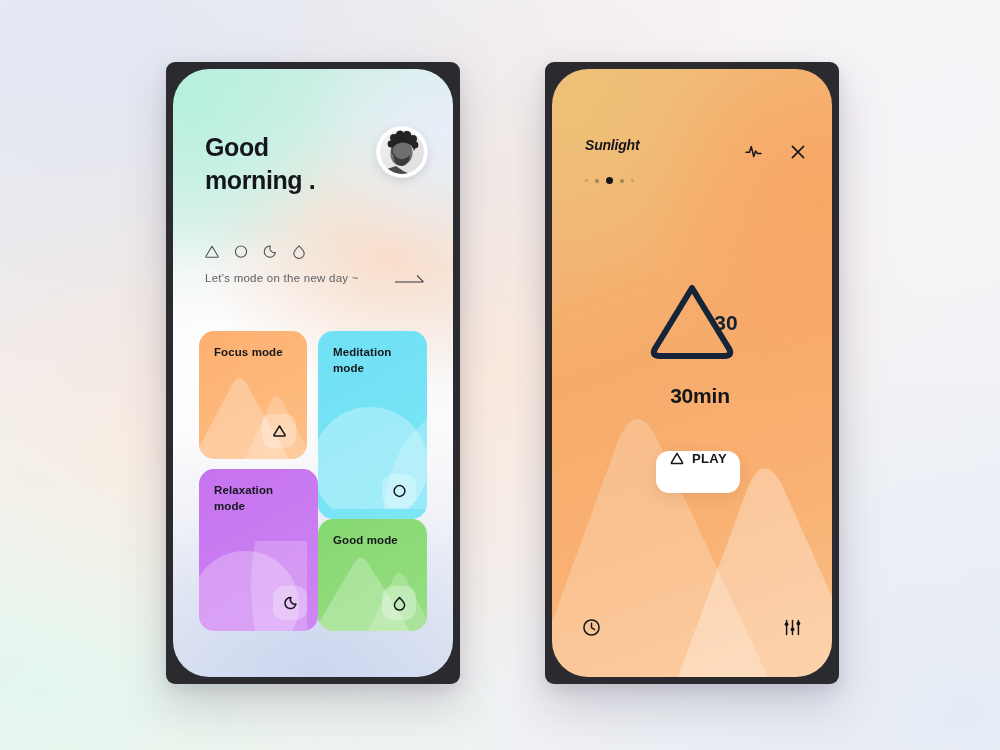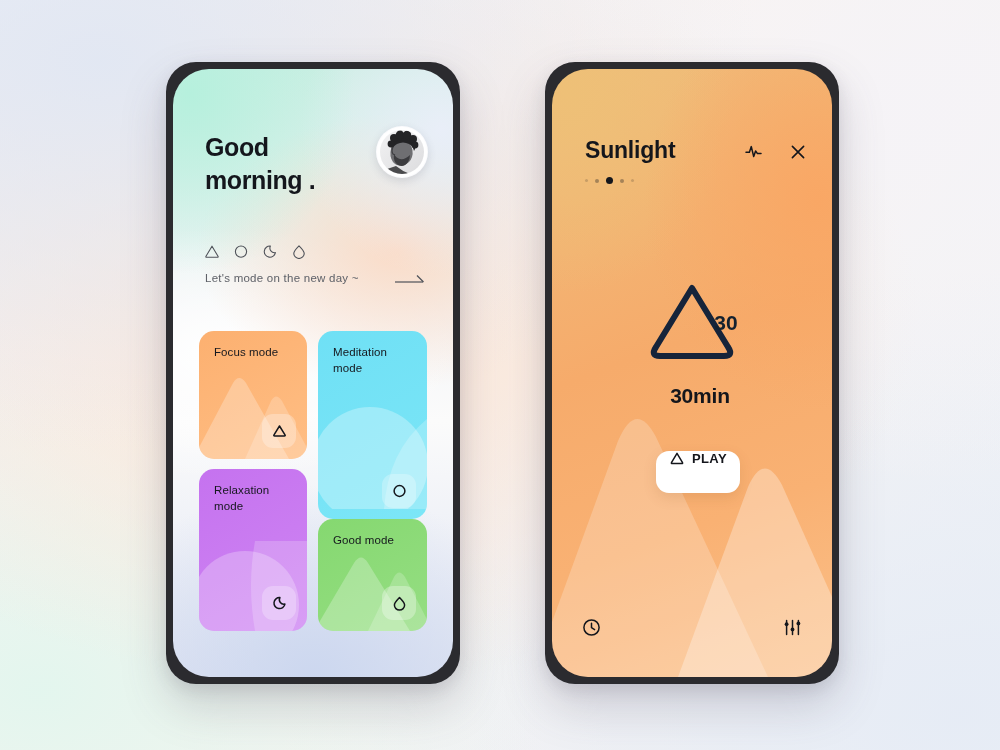--- a/index.html
+++ b/index.html
@@ -24,21 +24,21 @@
       radial-gradient(95% 80% at 33% 42%, rgba(252,231,216,0.98) 0%, rgba(252,231,216,0) 62%),
       radial-gradient(85% 75% at 4% 92%, rgba(226,246,238,0.95) 0%, rgba(226,246,238,0) 60%),
       radial-gradient(90% 85% at 92% 14%, rgba(245,243,247,0.9) 0%, rgba(245,243,247,0) 60%),
       radial-gradient(110% 95% at 96% 95%, rgba(229,235,245,0.9) 0%, rgba(229,235,245,0) 62%),
       linear-gradient(125deg, #eef0f5 0%, #fbf3ee 38%, #f7f4f3 62%, #eef2f7 100%);
   }
 
   
   .phone {
     position: absolute;
-    border-radius: 30px;
+    border-radius: 9px;
     background: #2b2b2f;
     padding: 7px;
     box-shadow: 0 22px 46px rgba(80,75,95,0.22), 0 6px 16px rgba(80,75,95,0.13);
   }
   .screen {
     position: relative;
     width: 100%;
     height: 100%;
     border-radius: 36px;
     overflow: hidden;
@@ -120,21 +120,21 @@
     position: absolute;
     border-radius: 15px;
     overflow: hidden;
   }
   .card .clip { position: absolute; inset: 0; }
   .card-title {
     position: absolute;
     left: 15px;
     top: 14px;
     font-size: 11.5px;
-    font-weight: 400;
+    font-weight: 700;
     line-height: 1.35;
     color: #15171d;
     letter-spacing: 0.1px;
     white-space: pre-line;
     z-index: 3;
   }
   .badge {
     position: absolute;
     right: 11px;
     bottom: 11px;
@@ -143,38 +143,39 @@
     border-radius: 11px;
     display: flex;
     align-items: center;
     justify-content: center;
     z-index: 3;
   }
   .badge svg { display: block; }
 
   #card-focus      { left: 0;    top: 0;   width: 108px; height: 128px; background: linear-gradient(150deg,#fcb070 0%, #ffbe84 100%); }
   #card-meditation { left: 119px; top: 0;   width: 109px; height: 188px; background: linear-gradient(150deg,#6fe0f5 0%, #7ce6f7 100%); }
-  #card-relax      { left: 0;    top: 138px; width: 108px; height: 162px; background: linear-gradient(150deg,#c572ef 0%, #cf86f3 100%); }
+  #card-relax      { left: 0;    top: 138px; width: 108px; height: 162px; background: linear-gradient(150deg,#c572ef 0%, #cf86f3 100%); padding-left: 11px; }
   #card-sleep      { left: 119px; top: 188px; width: 109px; height: 112px; background: linear-gradient(150deg,#85d870 0%, #96de83 100%); }
 
   
   .screen-right {
     background:
       radial-gradient(100% 55% at 95% 22%, #f9a765 0%, rgba(249,167,101,0) 62%),
       radial-gradient(90% 50% at 6% 4%, #eec077 0%, rgba(238,192,119,0) 66%),
       linear-gradient(160deg, #efbe7c 0%, #f6ab6b 45%, #f9b173 72%, #fbc089 100%);
   }
   .sun-title {
     position: absolute;
     left: 33px;
     top: 68px;
-    font-size: 23px;
+    font-size: 14px;
     font-weight: 700;
     color: #14161c;
     letter-spacing: -0.2px;
+    font-style: italic;
   }
   .dots {
     position: absolute;
     left: 33px;
     top: 108px;
     display: flex;
     align-items: center;
     gap: 7px;
   }
   .dot { width: 4px; height: 4px; border-radius: 50%; background: #14161c; }

